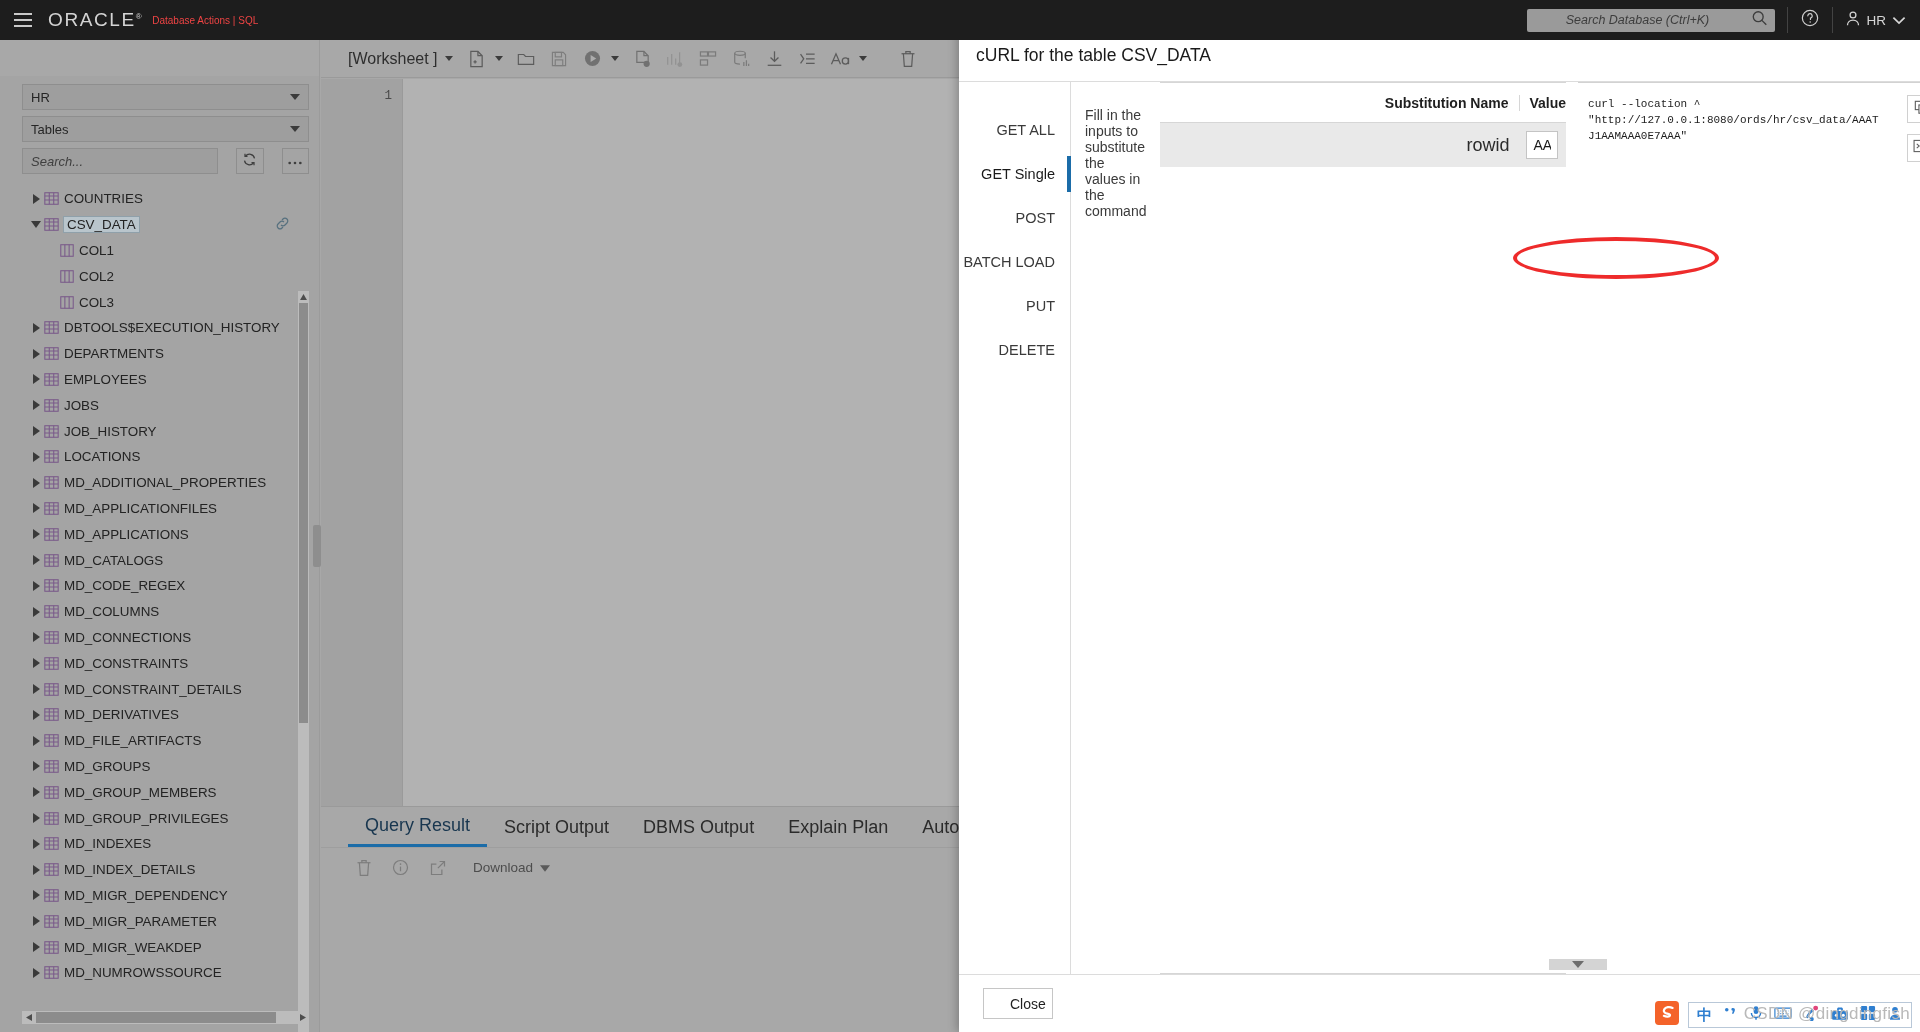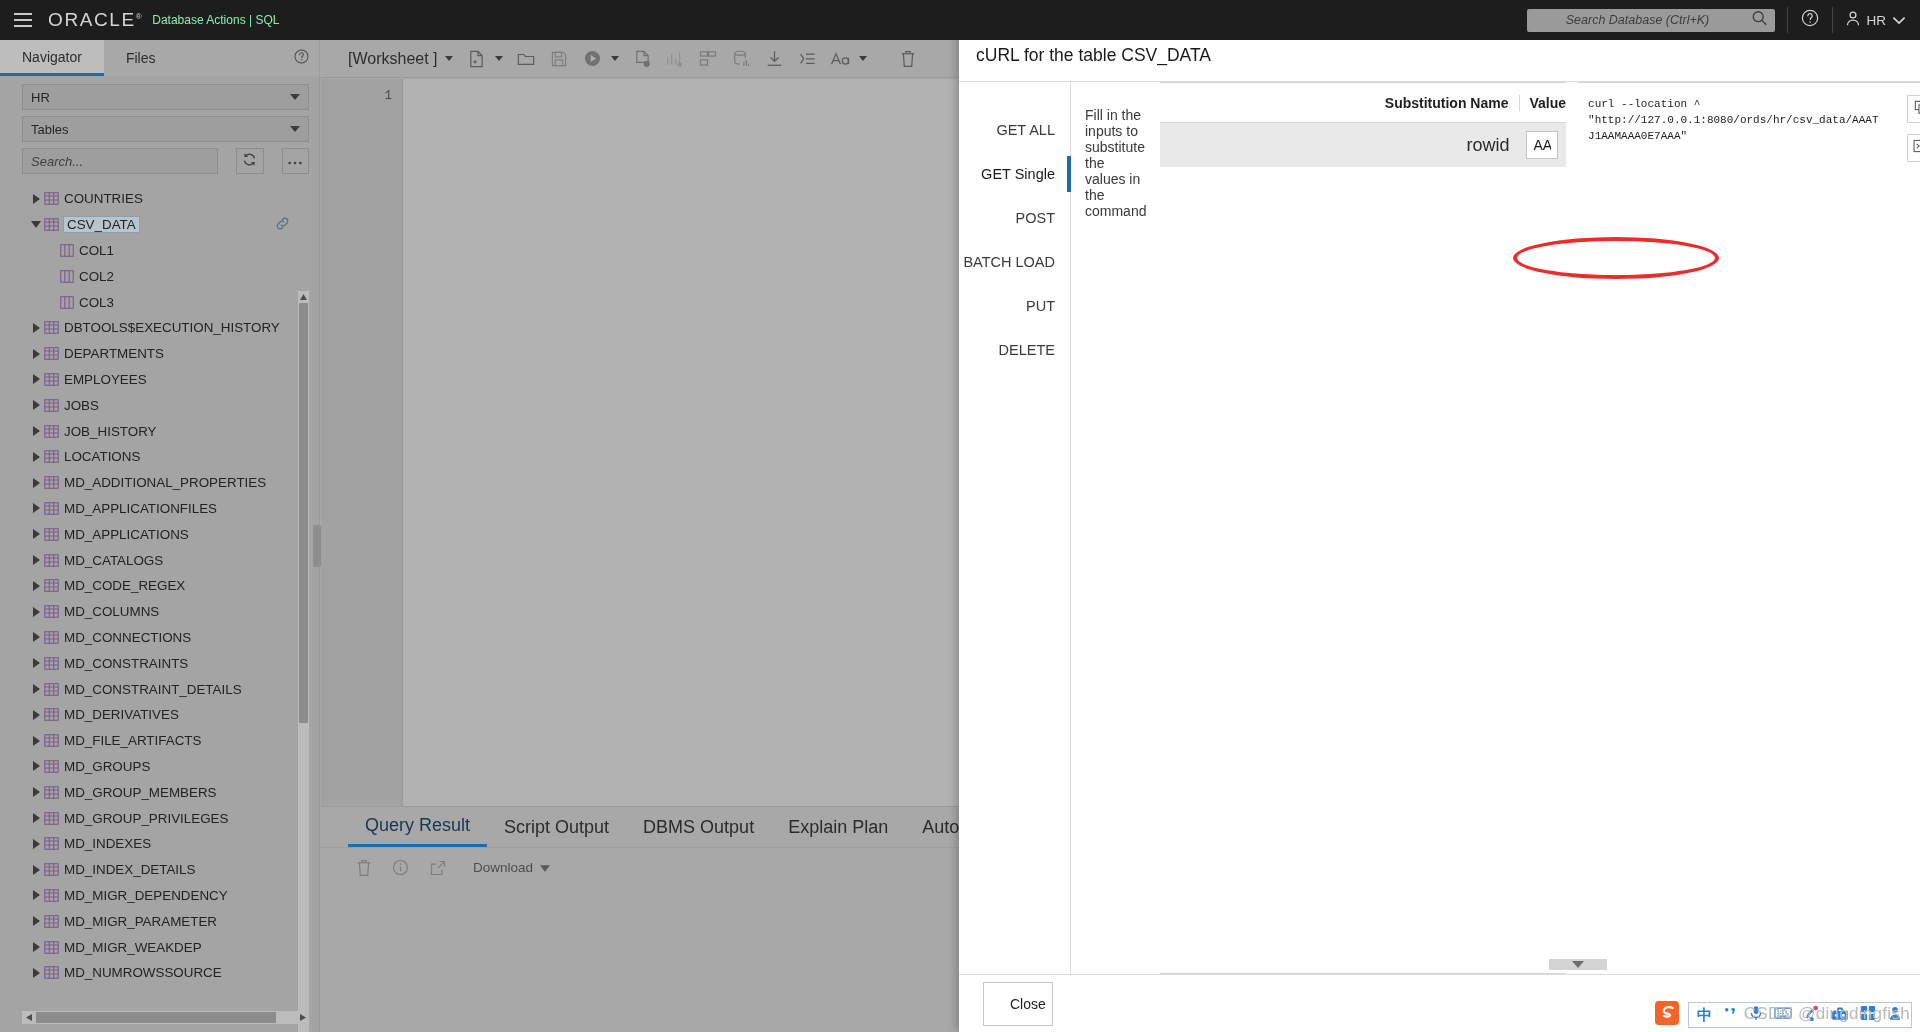--- a/index.html
+++ b/index.html
@@ -24,21 +24,21 @@
     cursor: pointer;
   }
   .hamburger i { display: block; height: 2px; background: #c9c9c9; width: 100%; }
   .oracle-logo {
     color: #d4d4d4; font-size: 19px; letter-spacing: 1.6px;
     font-family: "Liberation Sans", sans-serif; font-weight: 400;
     position: relative; white-space: nowrap;
   }
   .oracle-logo sup { font-size: 8px; vertical-align: super; }
   .app-title {
-    color: #86efac; font-size: 12px; margin-left: 9px; white-space: nowrap;
+    color: #ef4444; font-size: 10px; margin-left: 9px; white-space: nowrap;
   }
   #topbar-right {
     margin-left: auto; display: flex; align-items: center; height: 100%;
   }
   .search-wrap {
     position: relative; width: 248px; height: 23px; margin-right: 12px;
   }
   .search-wrap input {
     width: 100%; height: 100%; border: none; border-radius: 2px;
     background: #9a9a9a; color: #3a3a3a;
@@ -312,21 +312,21 @@
   .cmd-btn {
     width: 28px; height: 28px; border: 1px solid #d0d0d0;
     background: #fff; display: flex; align-items: center;
     justify-content: center; cursor: pointer;
   }
   #dlg-foot {
     height: 58px; flex: 0 0 58px; border-top: 1px solid #dcdcdc;
     display: flex; align-items: center; padding-left: 24px;
   }
   #close-btn {
-    min-width: 62px; height: 44px; border: 1px solid #c6c6c6;
+    min-width: 62px; height: 31px; border: 1px solid #c6c6c6;
     background: #fff; font-size: 14px; color: #1f1f1f; cursor: pointer;
     font-family: "Liberation Sans", sans-serif;
     padding-left: 26px;
   }
 
   
   #ime {
     position: absolute; right: 0px; bottom: 2px; height: 30px;
     display: flex; align-items: center; gap: 9px;
     padding: 0 8px; z-index: 40;
@@ -390,37 +390,20 @@
       <span>
         <svg width="14" height="9" viewBox="0 0 14 9" fill="none" stroke="#d6d6d6" stroke-width="1.7">
           <path d="M1.4 1.6 7 7.1l5.6-5.5"></path>
         </svg>
       </span>
     </div>
   </div>
 </div>
 
 <div id="sidebar">
-  <div id="sb-tabs">
-    <div class="sb-tab active">
-      <span>Navigator</span>
-    </div>
-    <div class="sb-tab">
-      <span>Files</span>
-    </div>
-    <div class="sb-help">
-      <span>
-        <svg width="17" height="17" viewBox="0 0 22 22" fill="none" stroke="#4a4a4a" stroke-width="1.3">
-          <circle cx="11" cy="11" r="8.4"></circle>
-          <path d="M8.6 8.6a2.4 2.4 0 1 1 2.9 2.4v1.6" stroke-linecap="round"></path>
-          <circle cx="11.2" cy="15.3" r=".85" fill="#4a4a4a" stroke="none"></circle>
-        </svg>
-      </span>
-    </div>
-  </div>
 
   <div id="sb-body">
     <div class="sel-row">
       <span>HR</span>
       <span class="caret"></span>
     </div>
     <div class="sel-row">
       <span>Tables</span>
       <span class="caret"></span>
     </div>

